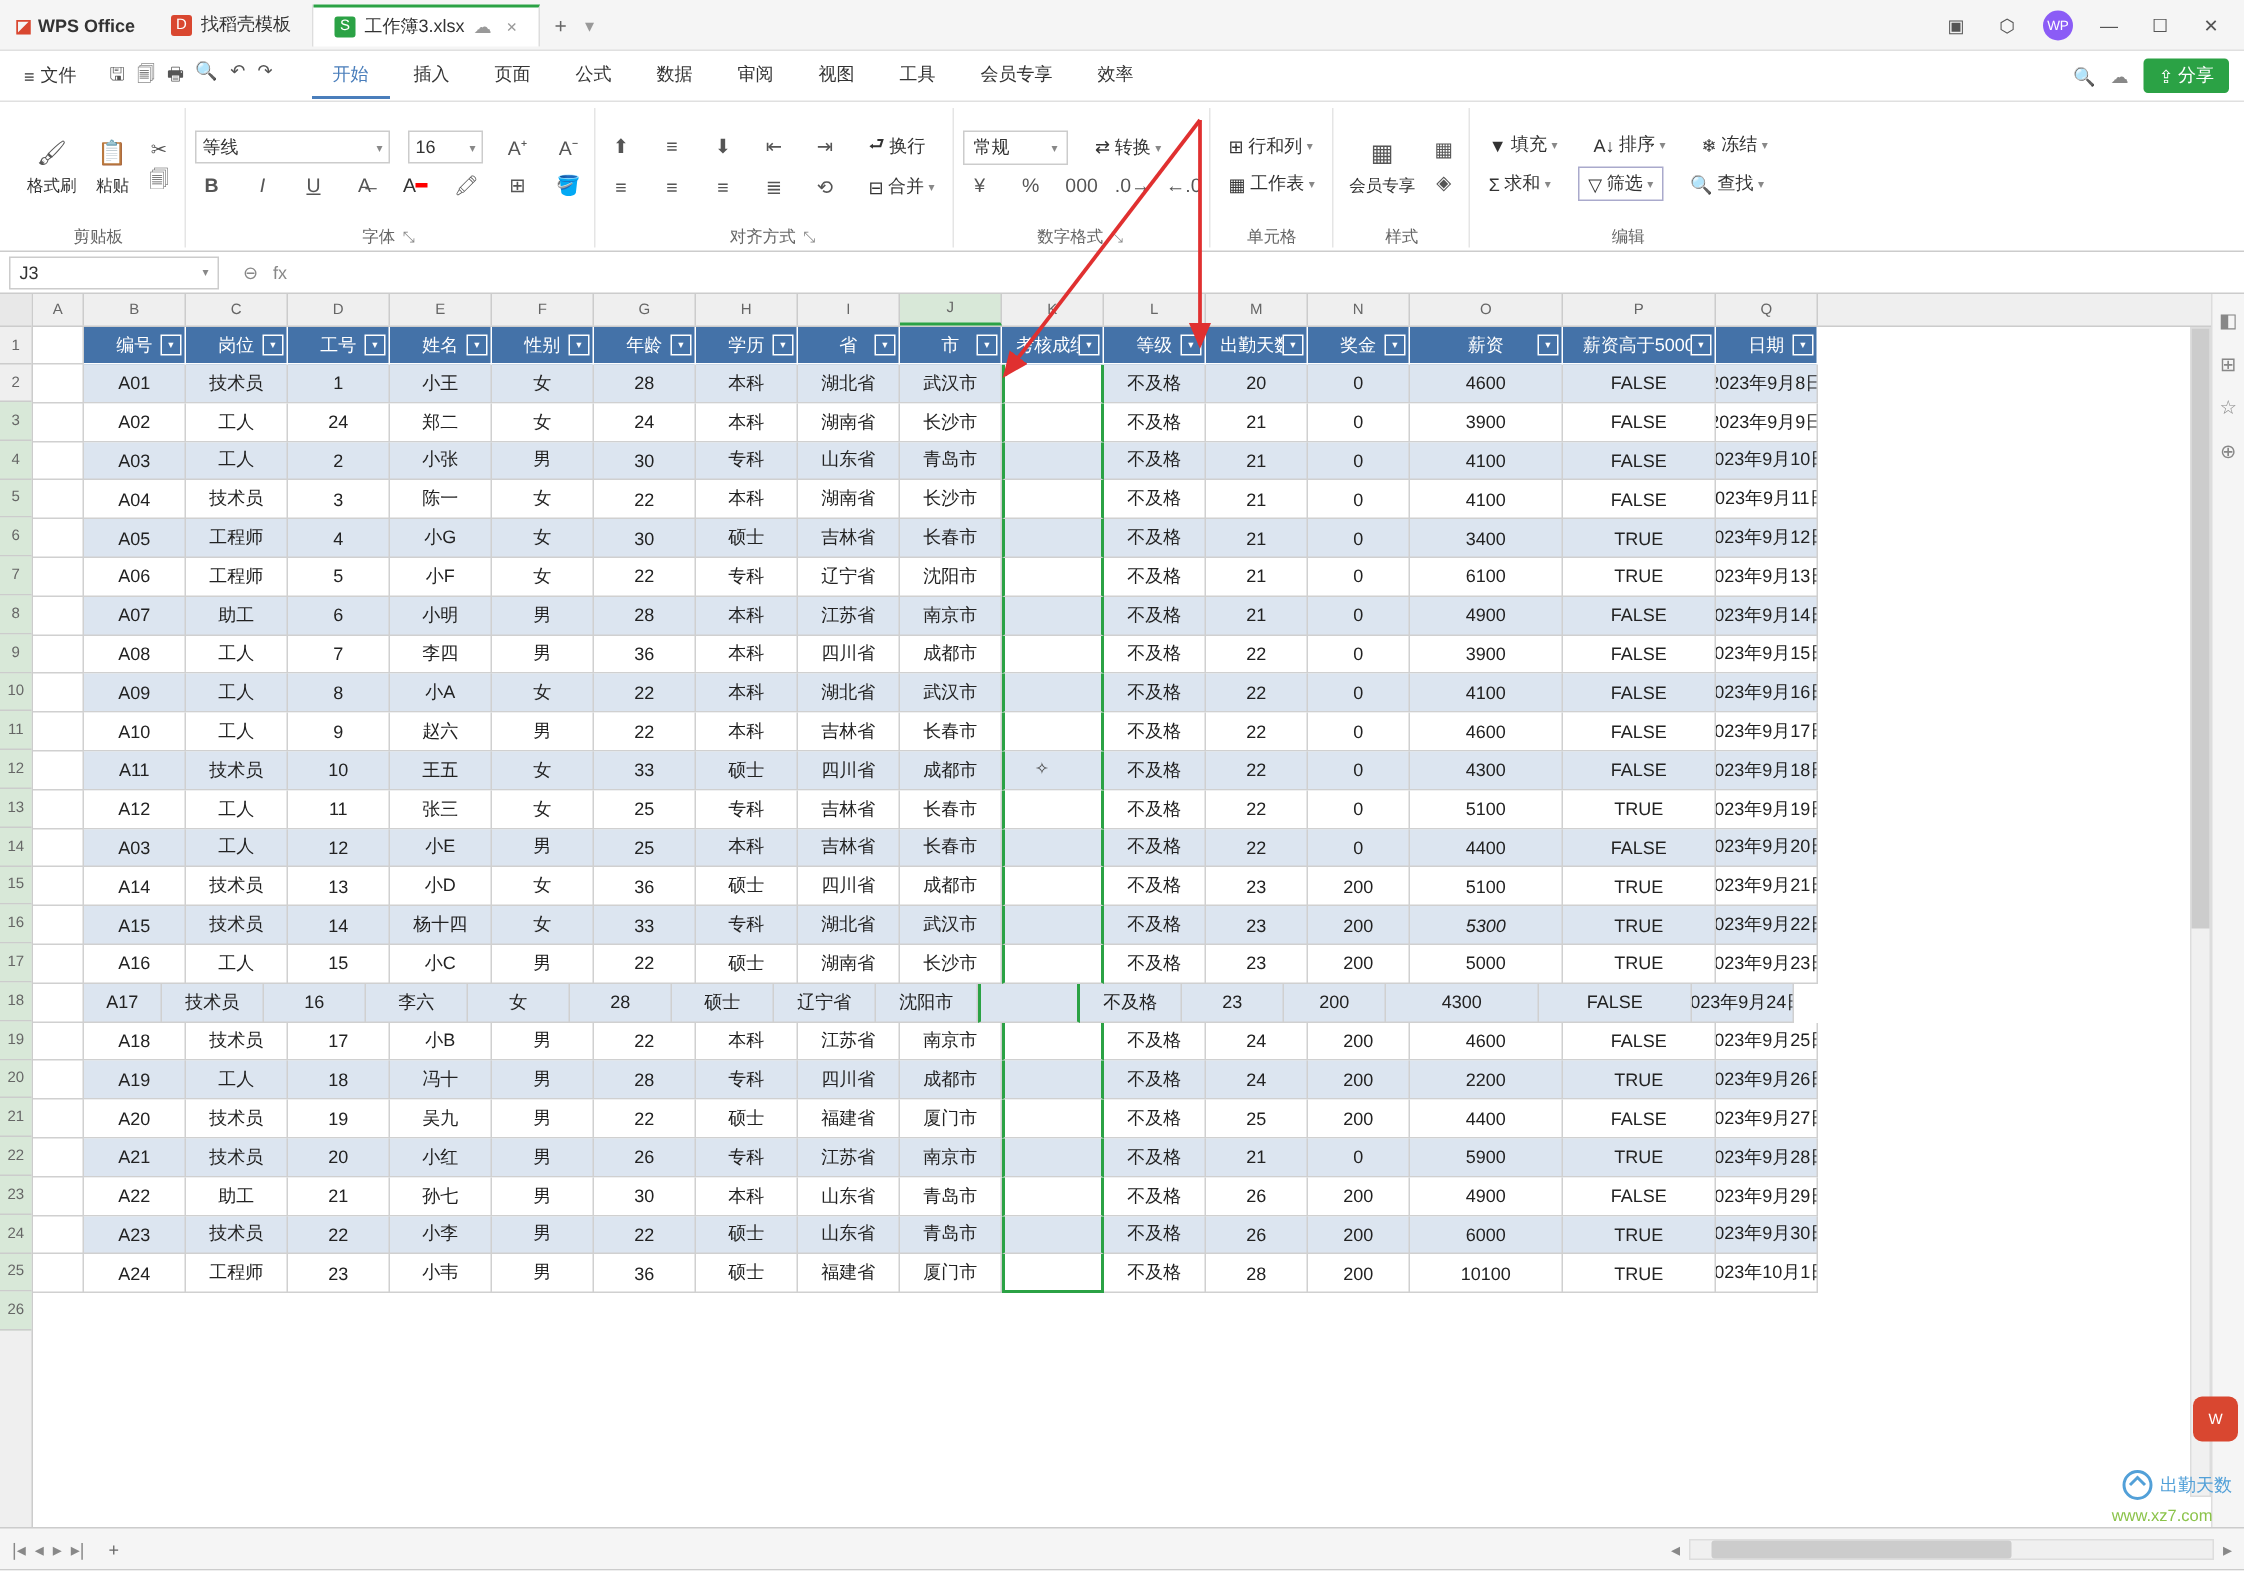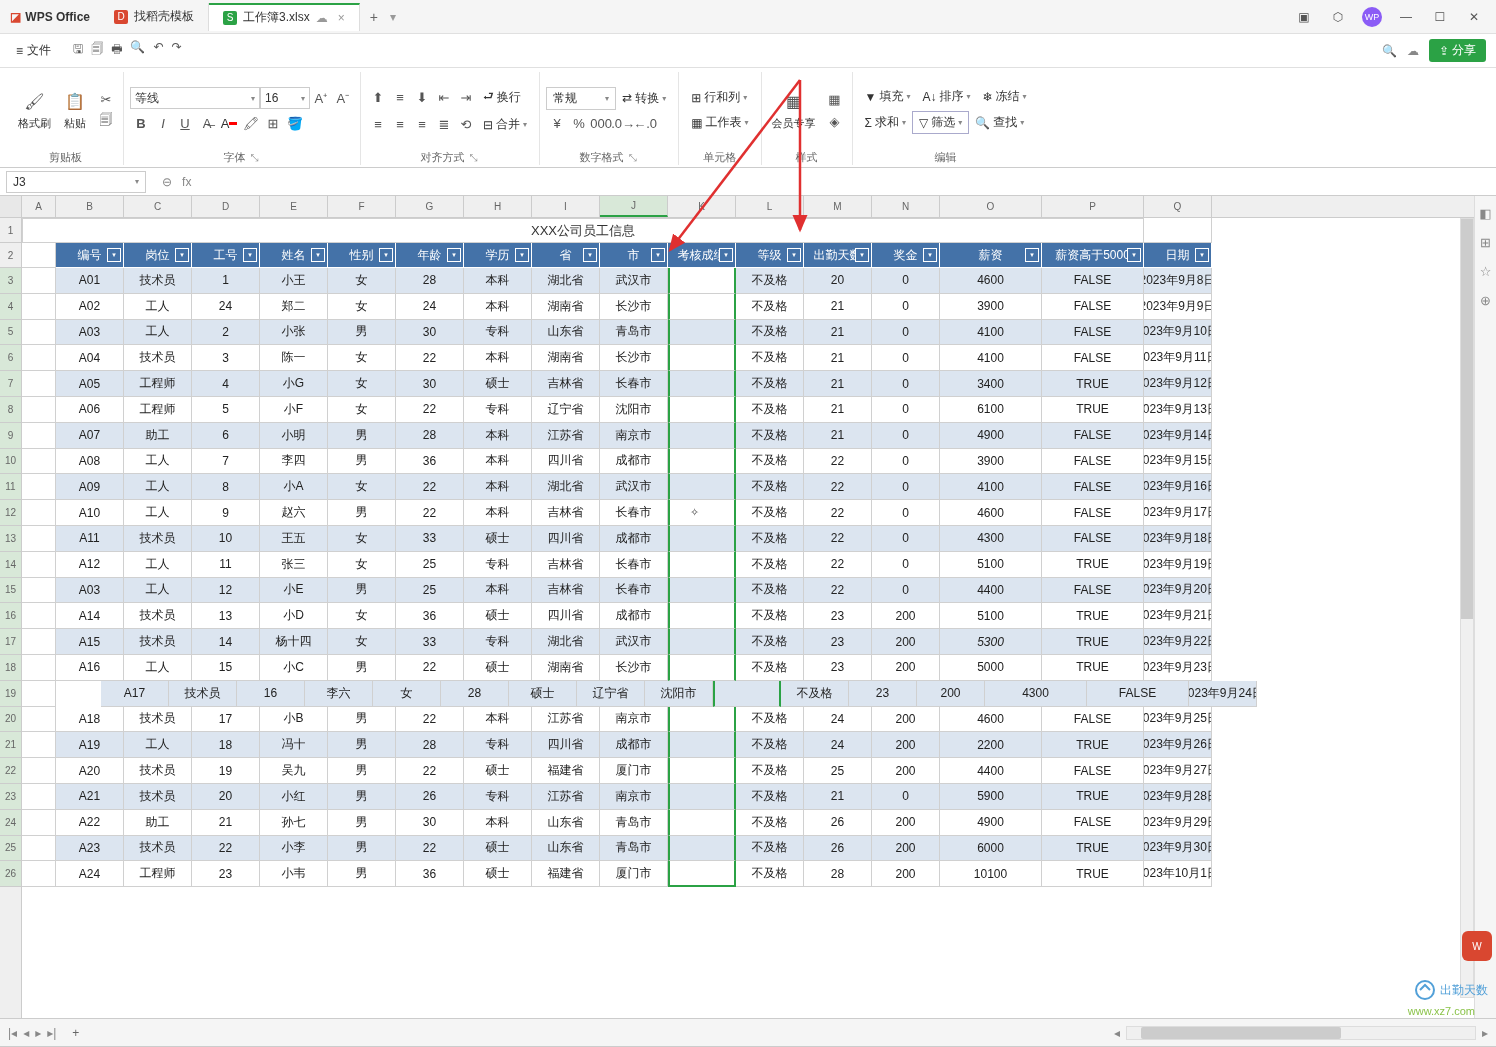--- a/index.html
+++ b/index.html
@@ -33,21 +33,21 @@
 .ribbon{height:100px;border-bottom:1px solid #ccc;display:flex;padding:4px 8px 2px;}
 .ribbon-group{display:flex;flex-direction:column;padding:0 6px;border-right:1px solid #e5e5e5;}
 .ribbon-group:last-child{border-right:none;}
 .ribbon-content{flex:1;display:flex;align-items:center;gap:4px;}
 .ribbon-label{text-align:center;font-size:11px;color:#666;padding-top:2px;}
 .rbtn{display:flex;flex-direction:column;align-items:center;justify-content:center;padding:2px 4px;gap:2px;font-size:11px;color:#333;min-width:28px;}
 .rbtn-icon{width:24px;height:24px;display:flex;align-items:center;justify-content:center;font-size:16px;color:#555;}
 .font-name{width:130px;height:22px;border:1px solid #ccc;padding:0 4px;font-size:12px;display:flex;align-items:center;justify-content:space-between;}
 .font-size{width:50px;height:22px;border:1px solid #ccc;padding:0 4px;font-size:12px;display:flex;align-items:center;justify-content:space-between;}
 .ribbon-col{display:flex;flex-direction:column;gap:2px;}
-.ribbon-row{display:flex;gap:0;align-items:center;}
+.ribbon-row{display:flex;gap:12px;align-items:center;}
 .btn-ico{width:22px;height:20px;display:flex;align-items:center;justify-content:center;color:#555;font-size:13px;border:1px solid transparent;}
 .btn-txt{padding:2px 6px;display:flex;align-items:center;gap:3px;font-size:12px;color:#333;}
 .dd{font-size:8px;color:#888;}
 .expand-icon{font-size:10px;color:#888;margin-left:auto;padding:0 2px;}
 
 .formula-bar{height:28px;display:flex;align-items:center;border-bottom:1px solid #ccc;}
 .name-box{width:140px;height:22px;border:1px solid #ccc;margin:0 6px;display:flex;align-items:center;justify-content:space-between;padding:0 6px;font-size:12px;}
 .fx-icons{padding:0 10px;display:flex;gap:10px;color:#888;}
 .formula-input{flex:1;height:22px;border:none;padding:0 6px;}
 
@@ -132,20 +132,32 @@
       <span>文件</span>
     </div>
     <div class="menu-qat">
       <span>🖫</span>
       <span>🗐</span>
       <span>🖶</span>
       <span>🔍</span>
       <span>↶</span>
       <span>↷</span>
     </div>
+    <div class="menu-tabs" id="menu-tabs">
+        <div class="menu-tab active">开始</div>
+        <div class="menu-tab">插入</div>
+        <div class="menu-tab">页面</div>
+        <div class="menu-tab">公式</div>
+        <div class="menu-tab">数据</div>
+        <div class="menu-tab">审阅</div>
+        <div class="menu-tab">视图</div>
+        <div class="menu-tab">工具</div>
+        <div class="menu-tab">会员专享</div>
+        <div class="menu-tab">效率</div>
+      </div>
   </div>
   <div class="menu-right">
     <span style="color:#888;">🔍</span>
     <span style="color:#888;">☁</span>
     <div class="share-btn">
       <span>⇪</span>
       <span>分享</span>
     </div>
   </div>
 </div>
@@ -395,24 +407,20 @@
         <div class="col-h" style="width: 68px; background: rgb(216, 232, 216); border-bottom: 2px solid rgb(43, 162, 69);">J</div>
         <div class="col-h" style="width: 68px;">K</div>
         <div class="col-h" style="width: 68px;">L</div>
         <div class="col-h" style="width: 68px;">M</div>
         <div class="col-h" style="width: 68px;">N</div>
         <div class="col-h" style="width: 102px;">O</div>
         <div class="col-h" style="width: 102px;">P</div>
         <div class="col-h" style="width: 68px;">Q</div>
       </div>
     <div class="data-rows" id="data-body">
-        <div class="data-row title-row">
-          <div class="title-cell" style="width: 1122px;">XXX公司员工信息</div>
-          <div class="cell" style="width: 68px;"></div>
-        </div>
         <div class="data-row hdr-row">
           <div class="cell" style="width: 34px;"></div>
           <div class="hdr-cell" style="width: 68px;">
             <span>编号</span>
             <span class="filter-btn">▾</span>
           </div>
           <div class="hdr-cell" style="width: 68px;">
             <span>岗位</span>
             <span class="filter-btn">▾</span>
           </div>
@@ -772,21 +780,21 @@
           <div class="cell band1" style="width: 68px; border-left: 2px solid rgb(43, 162, 69); border-right: 2px solid rgb(43, 162, 69);"></div>
           <div class="cell band1" style="width: 68px;">不及格</div>
           <div class="cell band1" style="width: 68px;">23</div>
           <div class="cell band1" style="width: 68px;">200</div>
           <div class="cell band1" style="width: 102px;">5000</div>
           <div class="cell band1" style="width: 102px;">TRUE</div>
           <div class="cell band1" style="width: 68px;">2023年9月23日</div>
         </div>
         <div class="data-row">
           <div class="cell" style="width: 34px;"></div>
-          <div class="cell band0" style="width: 68px; margin-left: 45px;">A17</div>
+          <div class="cell band0" style="width: 52px;">A17</div>
           <div class="cell band0" style="width: 68px;">技术员</div>
           <div class="cell band0" style="width: 68px;">16</div>
           <div class="cell band0" style="width: 68px; text-align: center;">李六</div>
           <div class="cell band0" style="width: 68px;">女</div>
           <div class="cell band0" style="width: 68px;">28</div>
           <div class="cell band0" style="width: 68px;">硕士</div>
           <div class="cell band0" style="width: 68px;">辽宁省</div>
           <div class="cell band0" style="width: 68px;">沈阳市</div>
           <div class="cell band0" style="width: 68px; border-left: 2px solid rgb(43, 162, 69); border-right: 2px solid rgb(43, 162, 69);"></div>
           <div class="cell band0" style="width: 68px;">不及格</div>

